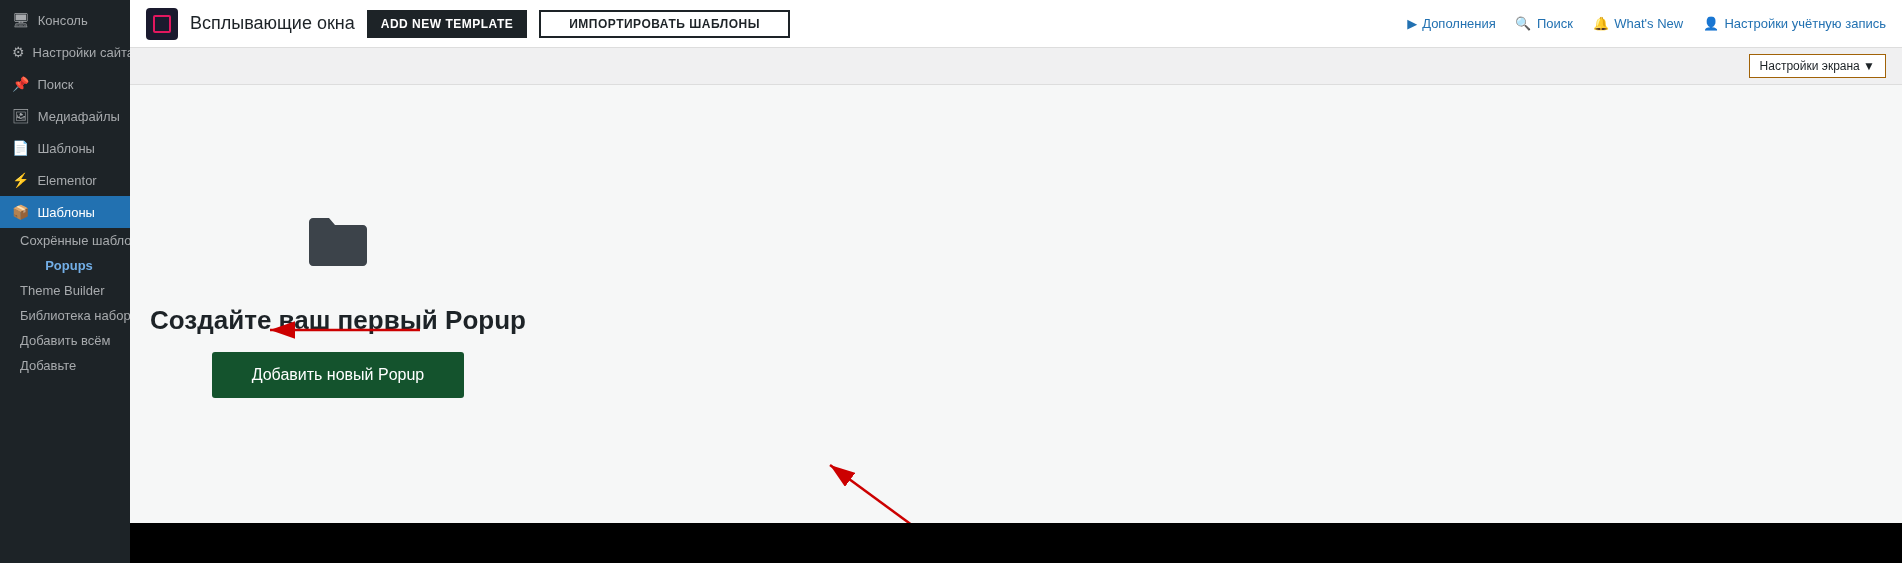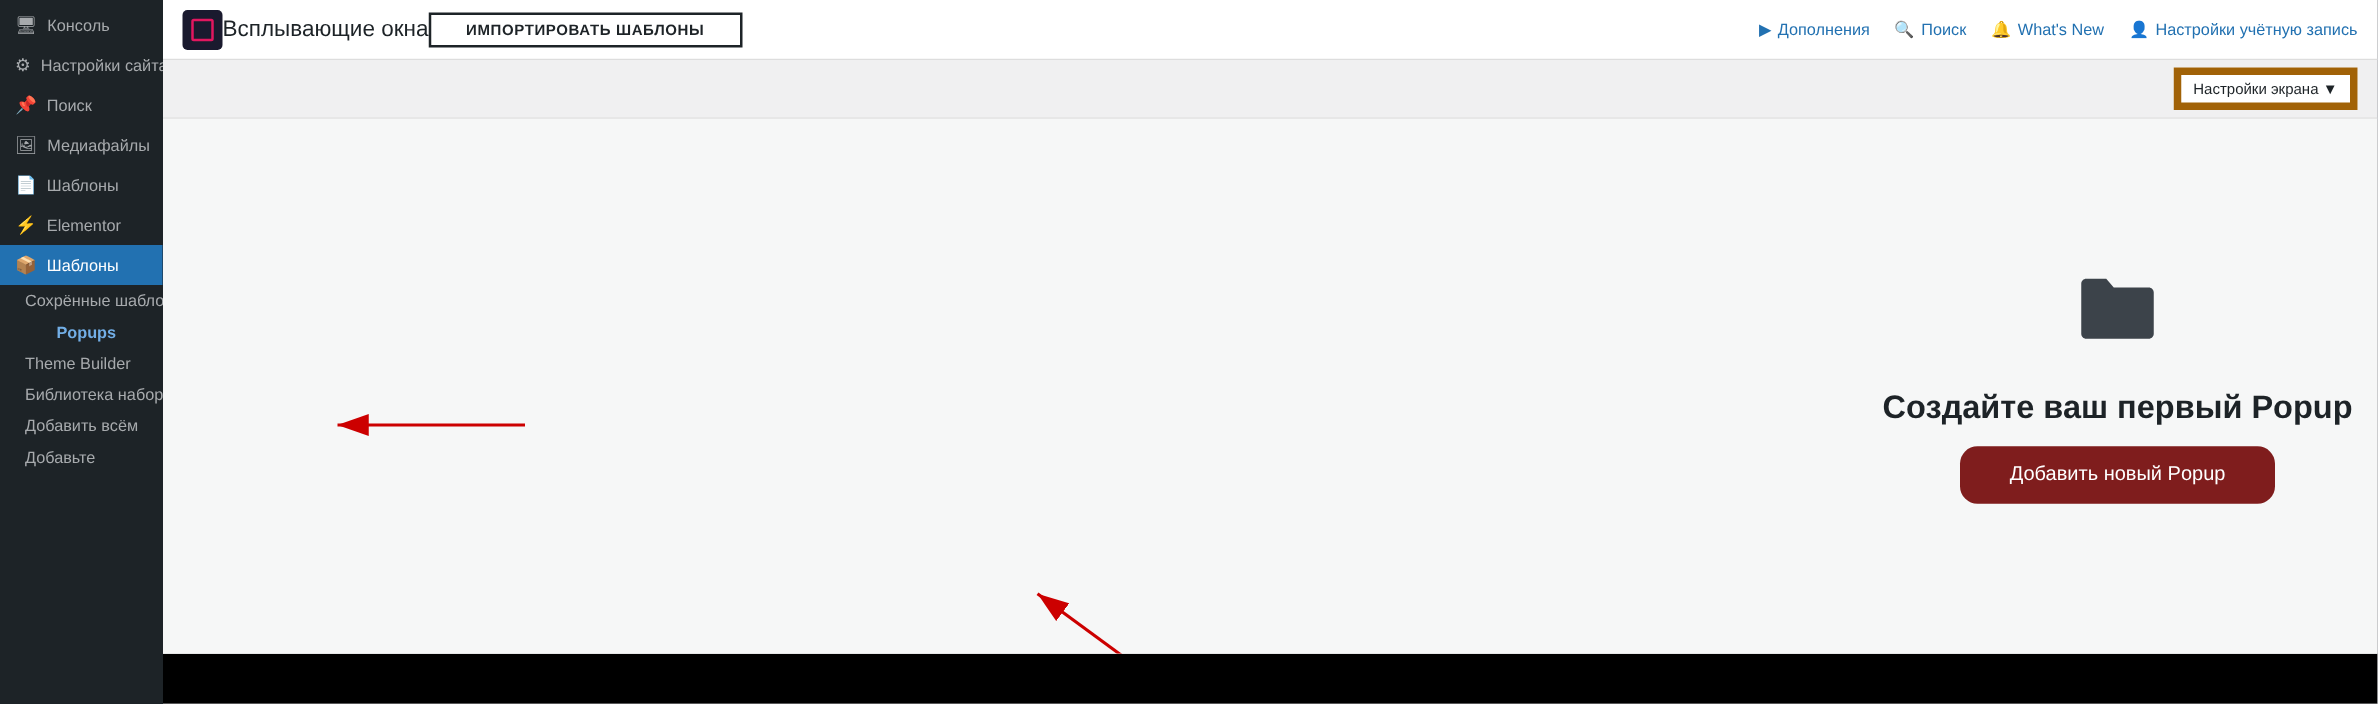--- a/index.html
+++ b/index.html
@@ -64,20 +64,21 @@
       border-bottom: 1px solid #ddd;
       display: flex;
       align-items: center;
       padding: 0 16px;
       height: 48px;
       flex-shrink: 0;
     }
     .topbar-left {
       display: flex;
       align-items: center;
+      gap: 12px;
       flex: 1;
     }
     .elementor-icon-wrap {
       display: flex;
       align-items: center;
       justify-content: center;
       width: 32px;
       height: 32px;
       background: #1a1a2e;
       border-radius: 4px;
@@ -135,36 +136,36 @@
     .screen-settings-bar {
       display: flex;
       justify-content: flex-end;
       padding: 6px 16px;
       background: #f0f0f1;
       border-bottom: 1px solid #ddd;
       flex-shrink: 0;
     }
     .screen-settings-btn {
       background: #fff;
-      border: 6px solid #a16207;
+      border: 1px solid #a16207;
       padding: 4px 10px;
       font-size: 12px;
       cursor: pointer;
       display: flex;
       align-items: center;
       gap: 4px;
       color: #1d2327;
     }
 
     
     .content-area {
       flex: 1;
       display: flex;
       align-items: center;
-      justify-content: flex-end;
+      justify-content: flex-start;
       background: #f6f7f7;
       position: relative;
       overflow: hidden;
     }
 
     .empty-state {
       text-align: center;
       max-width: 500px;
       padding: 40px 20px;
     }
@@ -179,27 +180,27 @@
       font-weight: 700;
       margin-bottom: 16px;
     }
     .empty-state p {
       font-size: 15px;
       color: #50575e;
       line-height: 1.7;
       margin-bottom: 30px;
     }
     .btn-add-popup {
-      background: #7f1d1d;
+      background: #14532d;
       color: #fff;
       border: none;
       padding: 14px 40px;
       font-size: 16px;
       cursor: pointer;
-      border-radius: 14px;
+      border-radius: 3px;
       font-weight: 500;
     }
 
     
     .arrow-container {
       position: absolute;
       top: 0; left: 0; right: 0; bottom: 0;
       pointer-events: none;
     }
 
@@ -267,20 +268,21 @@
   </div>
 
   <div class="main-area">
 
     <div class="topbar">
       <div class="topbar-left">
         <div class="elementor-icon-wrap">
           <div class="elementor-icon-inner"></div>
         </div>
         <span class="page-title-text">Всплывающие окна</span>
+        <button class="btn-add-template">ADD NEW TEMPLATE</button>
         <button class="btn-import">ИМПОРТИРОВАТЬ ШАБЛОНЫ</button>
       </div>
       <div class="topbar-right">
         <div class="topbar-right-item">
           <span>▶</span>
           <span>Дополнения</span>
         </div>
         <div class="topbar-right-item">
           <span>🔍</span>
           <span>Поиск</span>

